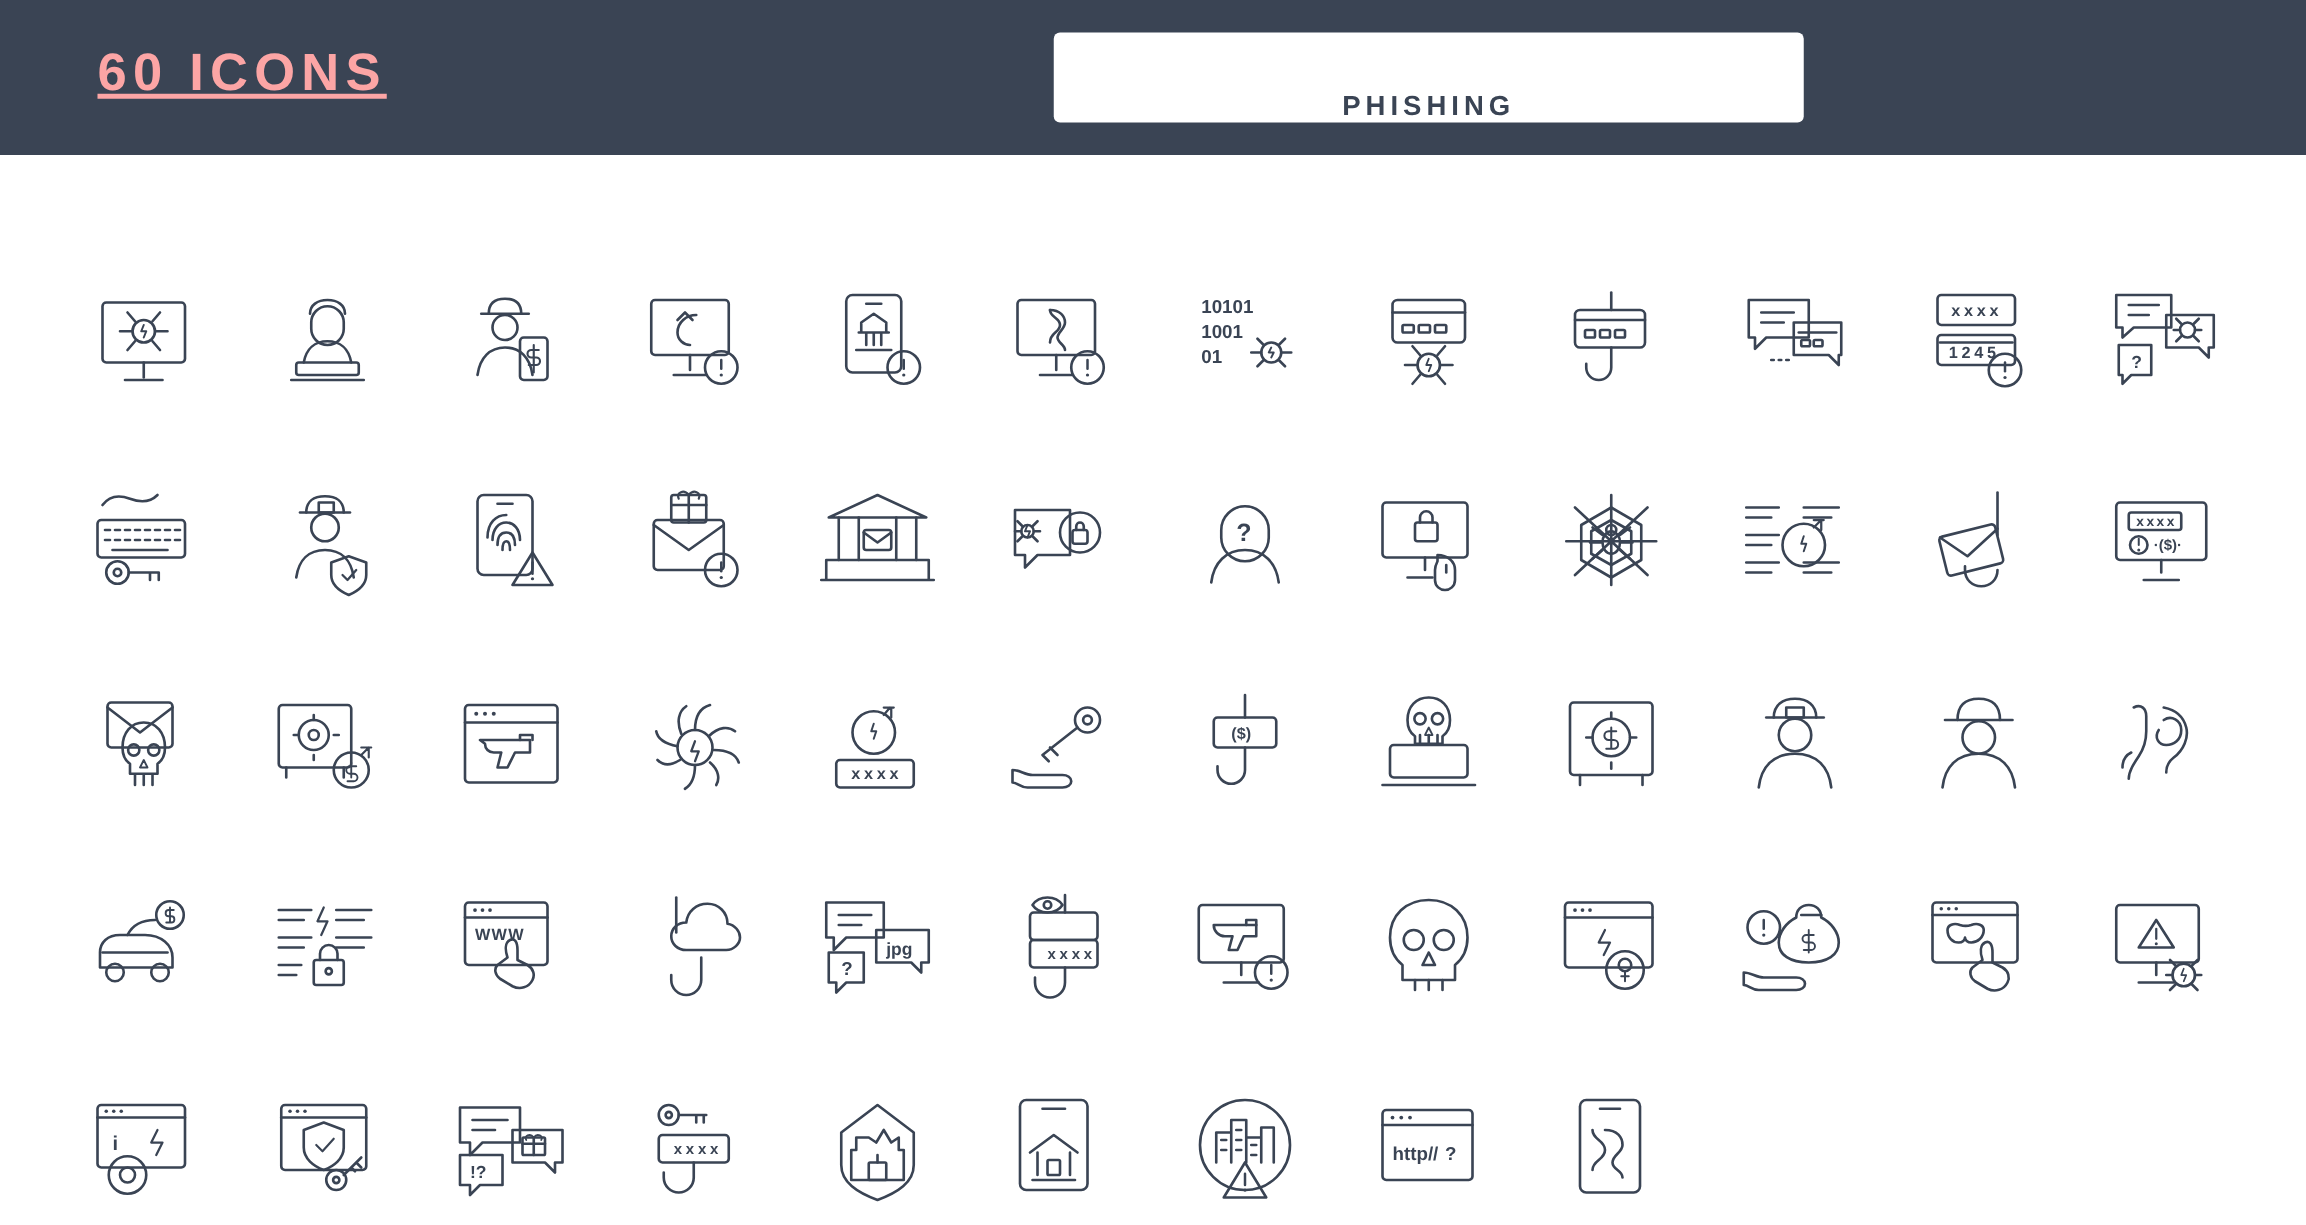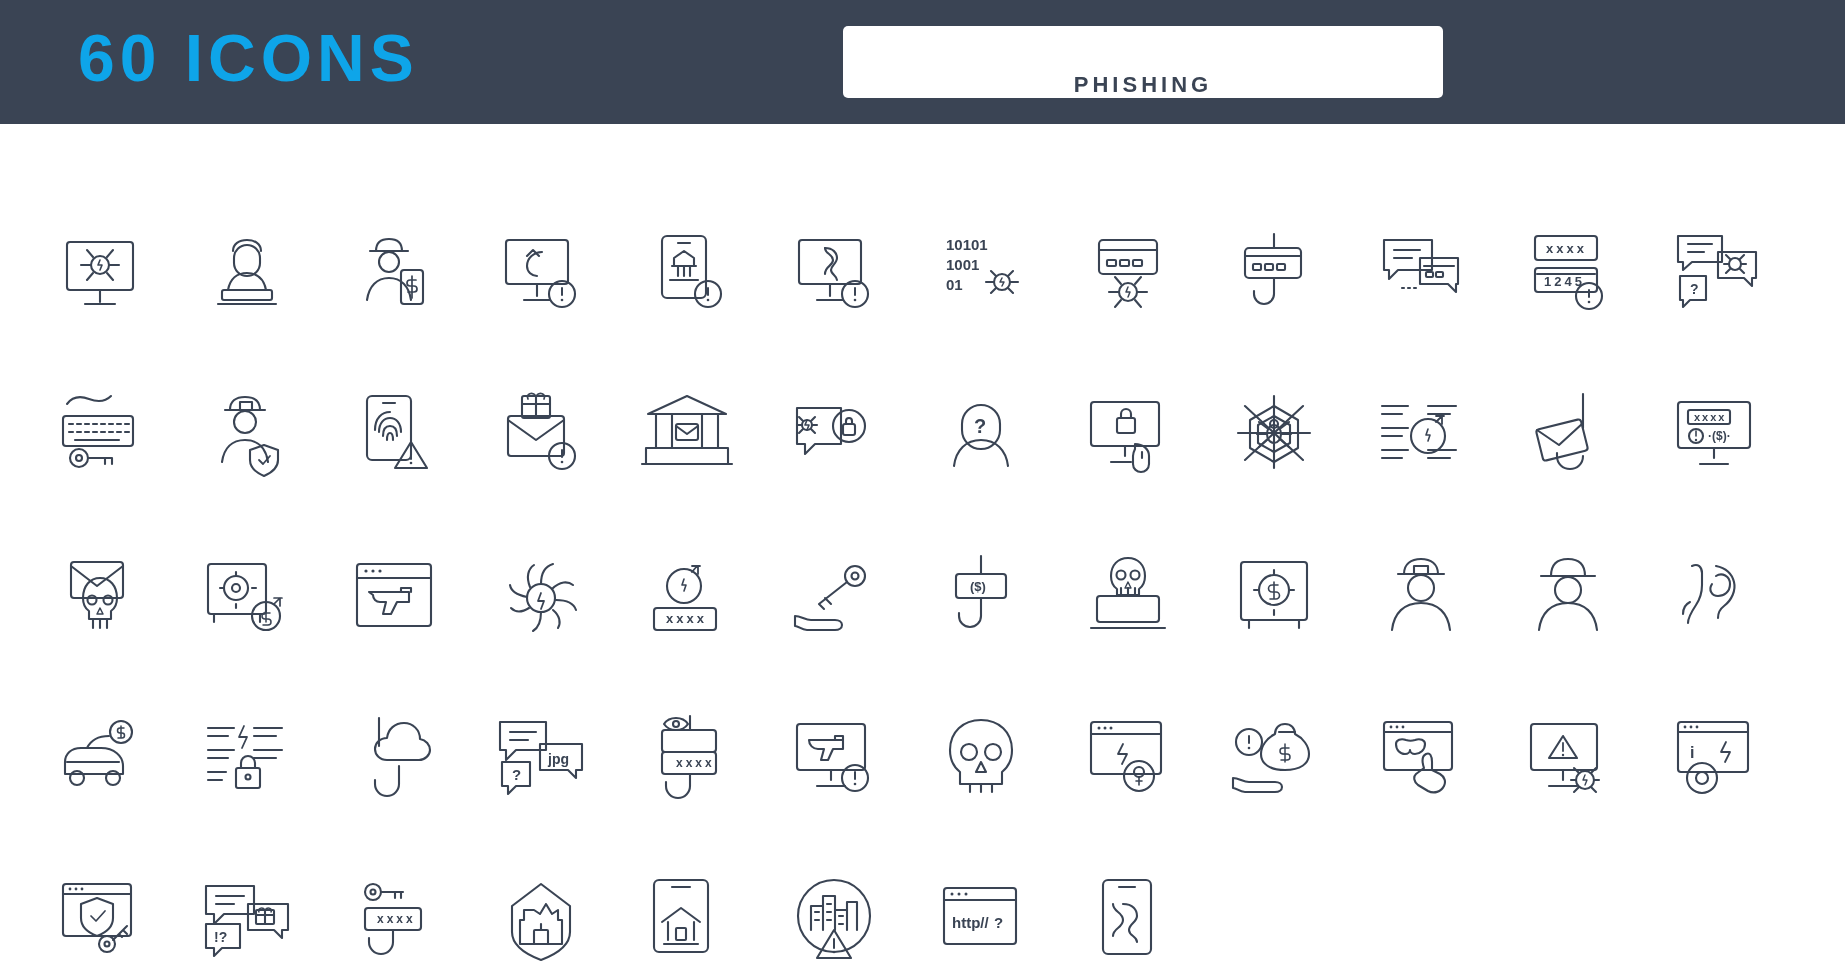--- a/index.html
+++ b/index.html
@@ -24,26 +24,27 @@
     width: 1845px;
     height: 124px;
     background: #3a4454;
     display: flex;
     align-items: center;
   }
   .header-title {
     position: absolute;
     left: 78px;
     top: 28px;
-    color: #0ea5e9;
-    font-size: 66px;
+    color: #fca5a5;
+    font-size: 42px;
     font-weight: bold;
     letter-spacing: 5px;
     line-height: 60px;
     white-space: nowrap;
+    text-decoration: underline;
   }
   .header-pill {
     position: absolute;
     left: 843px;
     top: 26px;
     width: 600px;
     height: 72px;
     background: #ffffff;
     border-radius: 5px;
     display: flex;
@@ -67,21 +68,21 @@
     align-items: center;
     box-sizing: border-box;
     padding-left: 42px;
     padding-right: 42px;
   }
   .icon-cell {
     width: 140px;
     height: 130px;
     display: flex;
     align-items: center;
-    justify-content: flex-start;
+    justify-content: center;
   }
   .icon-cell svg {
     display: block;
   }
   .ic {
     fill: none;
     stroke: #3a4454;
     stroke-width: 2.1;
     stroke-linecap: round;
     stroke-linejoin: round;
@@ -605,20 +606,33 @@
           <path d="M16 24h26M16 32h20M16 46h26M16 54h20M16 68h18M16 76h14"></path>
           <path d="M62 24h28M62 32h22M62 46h28M62 54h22"></path>
           <path d="M52 22l-5 11h8l-5 11" stroke-width="1.8"></path>
           <rect x="44" y="64" width="24" height="20" rx="2"></rect>
           <path d="M49 64v-5a7 7 0 0114 0v5"></path>
           <circle cx="56" cy="73" r="2.5"></circle>
         </g>
       </svg>
     </div>
 
+    <div class="icon-cell">
+      <svg width="110" height="110" viewBox="0 0 110 110">
+        <g class="ic">
+          <rect x="18" y="18" width="66" height="50" rx="3"></rect>
+          <path d="M18 30h66"></path>
+          <circle cx="26" cy="24" r="1.5" class="ic-fill"></circle>
+          <circle cx="32" cy="24" r="1.5" class="ic-fill"></circle>
+          <circle cx="38" cy="24" r="1.5" class="ic-fill"></circle>
+          <path d="M52 62c-2-6-2-12 2-14s6 2 6 8v8l8 4c5 3 6 8 4 12-3 6-10 8-16 5l-10-6c-4-3-5-8-2-11z"></path>
+        </g>
+        <text class="ic-txt" x="26" y="48" style="font-size:13px; letter-spacing:1px">WWW</text>
+      </svg>
+    </div>
 
     <div class="icon-cell">
       <svg width="110" height="110" viewBox="0 0 110 110">
         <g class="ic">
           <path d="M40 14v28"></path>
           <path d="M48 56c-7 0-12-5-12-11s5-11 12-11c1-9 8-15 17-15s16 7 16 16c6 1 10 6 10 11s-5 10-11 10z"></path>
           <path d="M40 56v18a12 12 0 01-24 0v-4" transform="translate(20,6)"></path>
         </g>
       </svg>
     </div>

